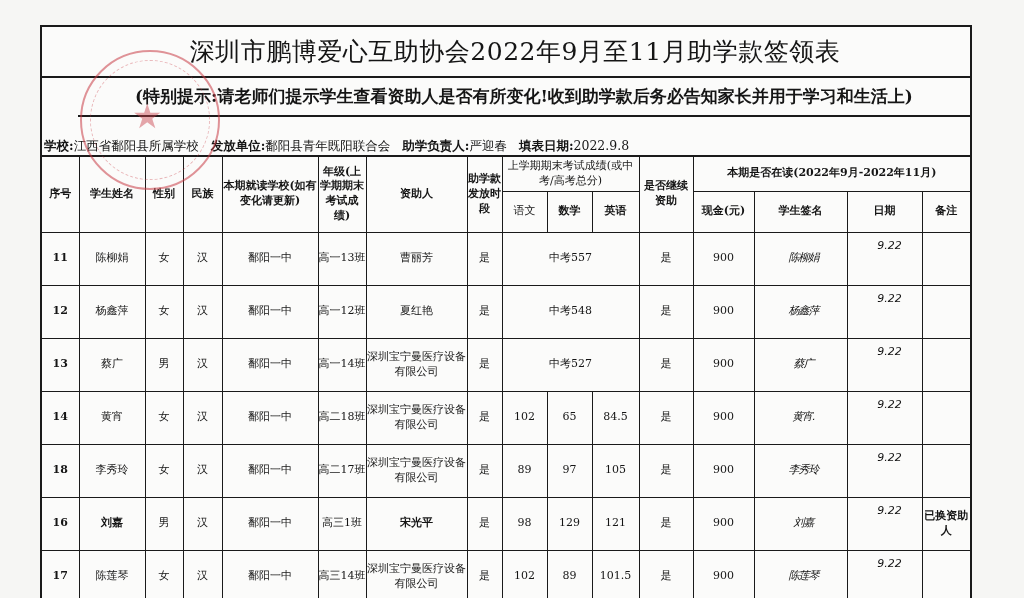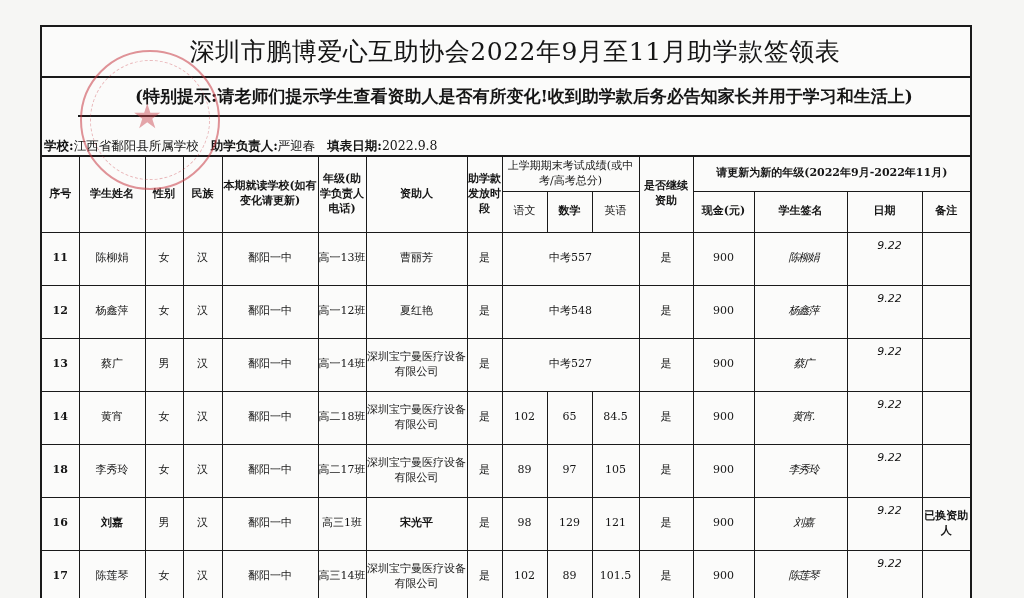--- a/index.html
+++ b/index.html
@@ -80,20 +80,21 @@
   }
 </style>
 </head>
 <body>
 
 <div class="sheet">
   <div class="row-title">深圳市鹏博爱心互助协会2022年9月至11月助学款签领表</div>
   <div class="row-notice">(特别提示:请老师们提示学生查看资助人是否有所变化!收到助学款后务必告知家长并用于学习和生活上)</div>
   <div class="row-info">
     <span><b>学校:</b><i style="font-style:normal">江西省鄱阳县所属学校</i></span>
+    <span><b>发放单位:</b><i style="font-style:normal">鄱阳县青年既阳联合会</i></span>
     <span><b>助学负责人:</b><i style="font-style:normal">严迎春</i></span>
     <span><b>填表日期:</b><i style="font-style:normal">2022.9.8</i></span>
   </div>
 
   <table class="grid">
     <colgroup>
       <col style="width:37px">
         <col style="width:66px">
         <col style="width:38px">
         <col style="width:39px">
@@ -110,31 +111,31 @@
         <col style="width:75px">
         <col style="width:48px">
     </colgroup>
     <tbody>
         <tr class="h-top">
       <th rowspan="2">序号</th>
       <th rowspan="2">学生姓名</th>
       <th rowspan="2">性别</th>
       <th rowspan="2">民族</th>
       <th rowspan="2">本期就读学校(如有变化请更新)</th>
-      <th rowspan="2">年级(助学负责人电话)</th>
+      <th rowspan="2">年级(上学期期末考试成绩)</th>
       <th rowspan="2">资助人</th>
       <th rowspan="2">助学款发放时段</th>
       <th colspan="3" style="font-weight:normal;font-size:11px">上学期期末考试成绩(或中考/高考总分)</th>
       <th rowspan="2">是否继续资助</th>
-      <th colspan="4">请更新为新的年级(2022年9月-2022年11月)</th>
+      <th colspan="4">本期是否在读(2022年9月-2022年11月)</th>
     </tr>
     <tr class="h-bot">
       <th style="font-weight:normal">语文</th>
       <th style="font-weight:bold">数学</th>
-      <th style="font-weight:normal">英语</th>
+      <th style="font-weight:bold">英语</th>
       <th>现金(元)</th>
       <th>学生签名</th>
       <th>日期</th>
       <th>备注</th>
     </tr>
 
     <tr class="data-row">
       <td class="bold">11</td>
       <td>陈柳娟</td>
       <td>女</td>

